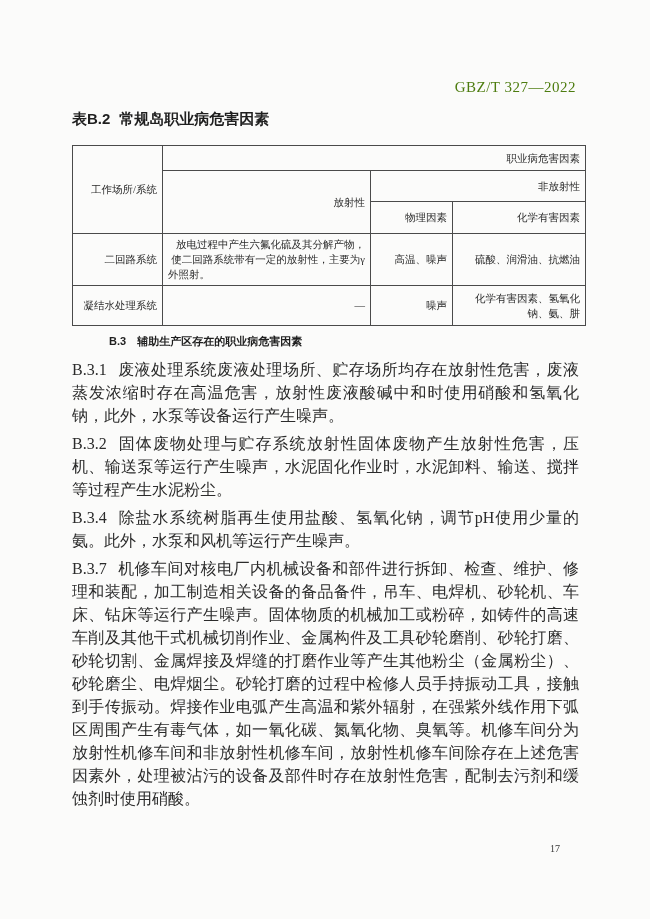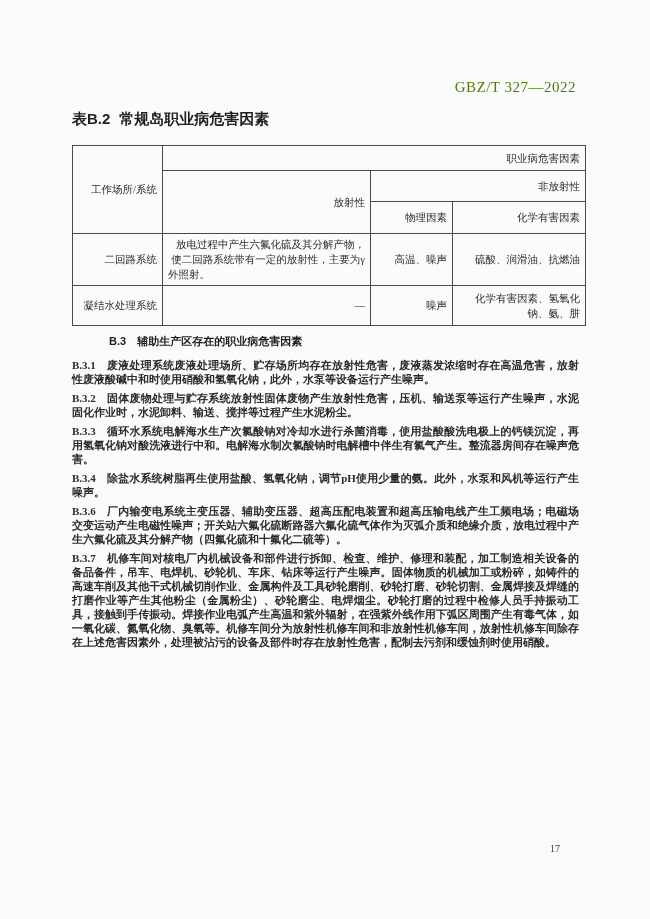--- a/index.html
+++ b/index.html
@@ -66,26 +66,25 @@
     color:#1f1f1f;
     margin-left:37px;
   }
   .section-heading .hlabel{margin-right:11px;}
   .section-body{
     position:absolute;
     top:358px; left:72px; width:507px;
   }
   .para{
     margin:0 0 5px 0;
-    font-size:11px;
-    line-height:14px;
+    font-size:16px;
+    line-height:23px;
     text-align:justify;
     text-align-last:left;
     color:#2b2b2b;
-    font-weight:bold;
   }
   .para .plabel{margin-right:11px;}
   .page-number{
     position:absolute;
     top:843px; left:550px;
     font-size:10px;
     color:#3a3a3a;
   }
 </style>
 </head>
@@ -137,26 +136,20 @@
 </div>
 
 <div class="section-body">
   <p class="para">
     <span class="plabel">B.3.1</span><span>废液处理系统废液处理场所、贮存场所均存在放射性危害，废液蒸发浓缩时存在高温危害，放射性废液酸碱中和时使用硝酸和氢氧化钠，此外，水泵等设备运行产生噪声。</span>
   </p>
   <p class="para">
     <span class="plabel">B.3.2</span><span>固体废物处理与贮存系统放射性固体废物产生放射性危害，压机、输送泵等运行产生噪声，水泥固化作业时，水泥卸料、输送、搅拌等过程产生水泥粉尘。</span>
   </p>
   <p class="para">
-    <span class="plabel">B.3.3</span><span>循环水系统电解海水生产次氯酸钠对冷却水进行杀菌消毒，使用盐酸酸洗电极上的钙镁沉淀，再用氢氧化钠对酸洗液进行中和。电解海水制次氯酸钠时电解槽中伴生有氯气产生。整流器房间存在噪声危害。</span>
-  </p>
-  <p class="para">
     <span class="plabel">B.3.4</span><span>除盐水系统树脂再生使用盐酸、氢氧化钠，调节pH使用少量的氨。此外，水泵和风机等运行产生噪声。</span>
-  </p>
-  <p class="para">
-    <span class="plabel">B.3.6</span><span>厂内输变电系统主变压器、辅助变压器、超高压配电装置和超高压输电线产生工频电场；电磁场交变运动产生电磁性噪声；开关站六氟化硫断路器六氟化硫气体作为灭弧介质和绝缘介质，放电过程中产生六氟化硫及其分解产物（四氟化硫和十氟化二硫等）。</span>
   </p>
   <p class="para">
     <span class="plabel">B.3.7</span><span>机修车间对核电厂内机械设备和部件进行拆卸、检查、维护、修理和装配，加工制造相关设备的备品备件，吊车、电焊机、砂轮机、车床、钻床等运行产生噪声。固体物质的机械加工或粉碎，如铸件的高速车削及其他干式机械切削作业、金属构件及工具砂轮磨削、砂轮打磨、砂轮切割、金属焊接及焊缝的打磨作业等产生其他粉尘（金属粉尘）、砂轮磨尘、电焊烟尘。砂轮打磨的过程中检修人员手持振动工具，接触到手传振动。焊接作业电弧产生高温和紫外辐射，在强紫外线作用下弧区周围产生有毒气体，如一氧化碳、氮氧化物、臭氧等。机修车间分为放射性机修车间和非放射性机修车间，放射性机修车间除存在上述危害因素外，处理被沾污的设备及部件时存在放射性危害，配制去污剂和缓蚀剂时使用硝酸。</span>
   </p>
 </div>
 
 <div class="page-number">17</div>
 
 </body></html>

